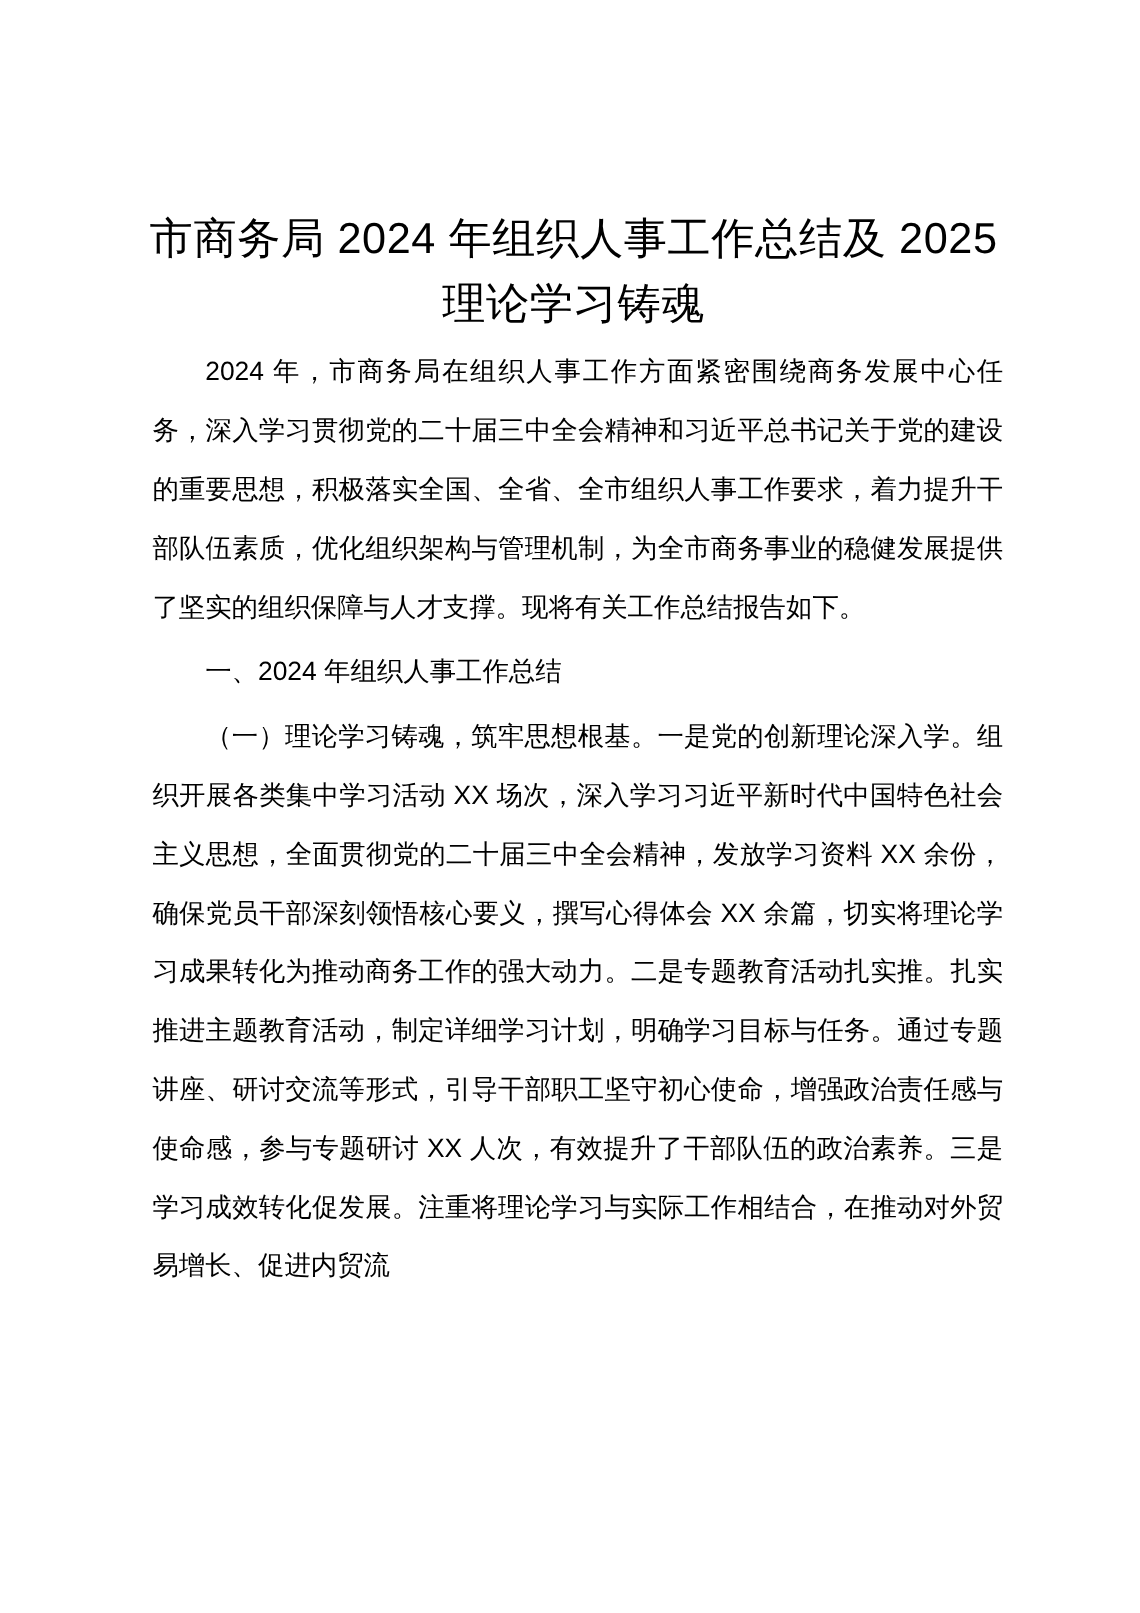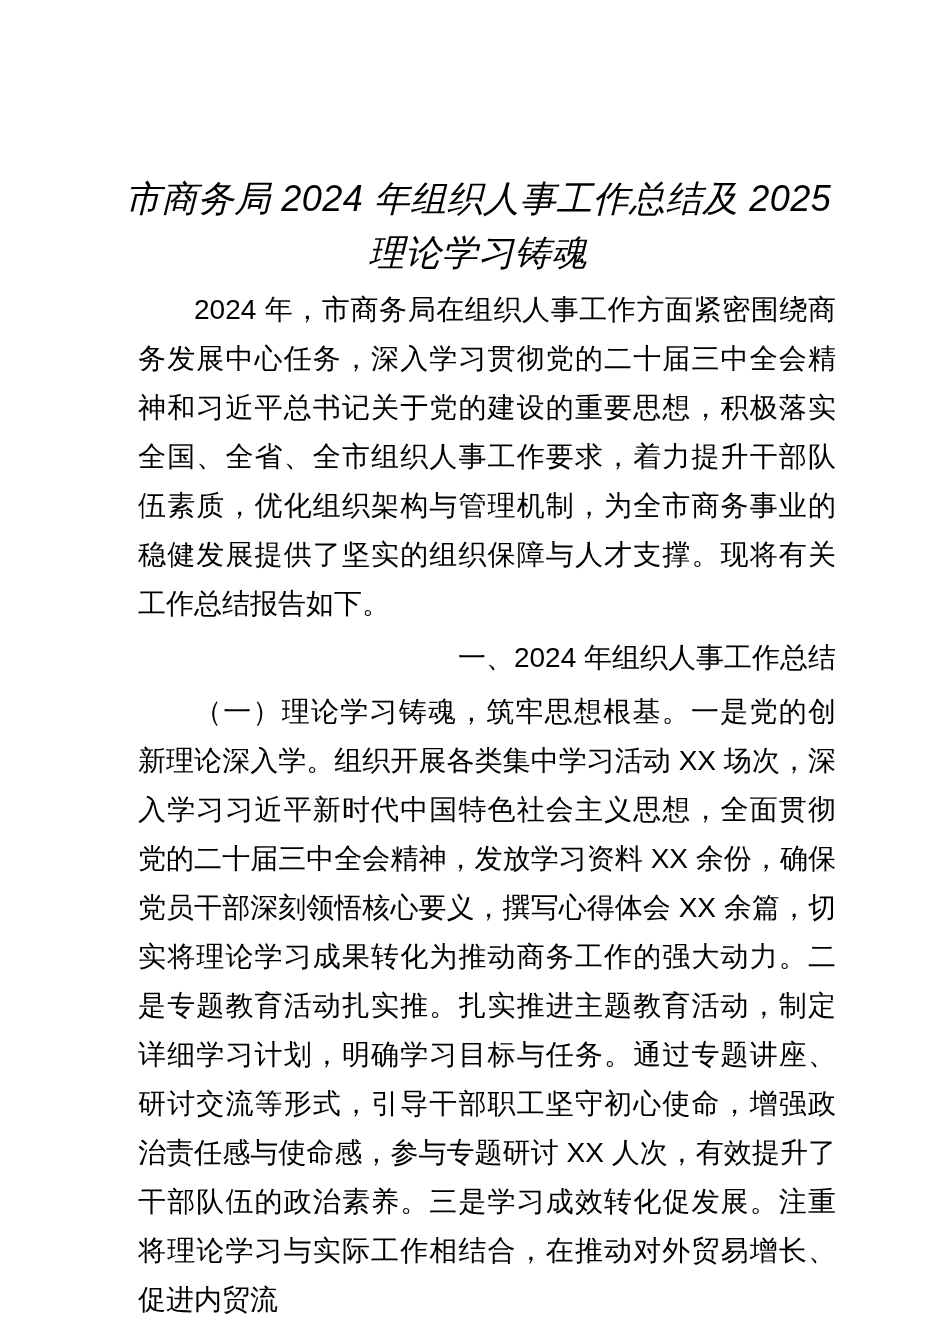--- a/index.html
+++ b/index.html
@@ -24,40 +24,39 @@
     padding: 172px 114px 0 120px;
   }
   h1.doc-title {
     margin: 0 0 4px 0;
     padding: 0;
     font-size: 36px;
     line-height: 54px;
     font-weight: 400;
     text-align: center;
     letter-spacing: 0.5px;
-    font-style: italic;
   }
   h1.doc-title .title-line {
     display: block;
     white-space: nowrap;
   }
   p.body-para,
   p.section-heading {
-    margin: 5px 0 0 18px;
+    margin: 5px 0 0 7px;
     padding: 0;
-    font-size: 28px;
+    font-size: 22px;
     line-height: 49px;
     font-weight: 400;
     text-align: justify;
     text-justify: inter-character;
     text-indent: 2em;
     word-break: break-all;
   }
   p.section-heading {
-    text-align: right;
+    text-align: left;
   }
 </style>
 </head>
 <body>
 
 <div class="page">
   <div class="content">
 
     <h1 class="doc-title">
       <span class="title-line">市商务局 2024 年组织人事工作总结及 2025</span>

